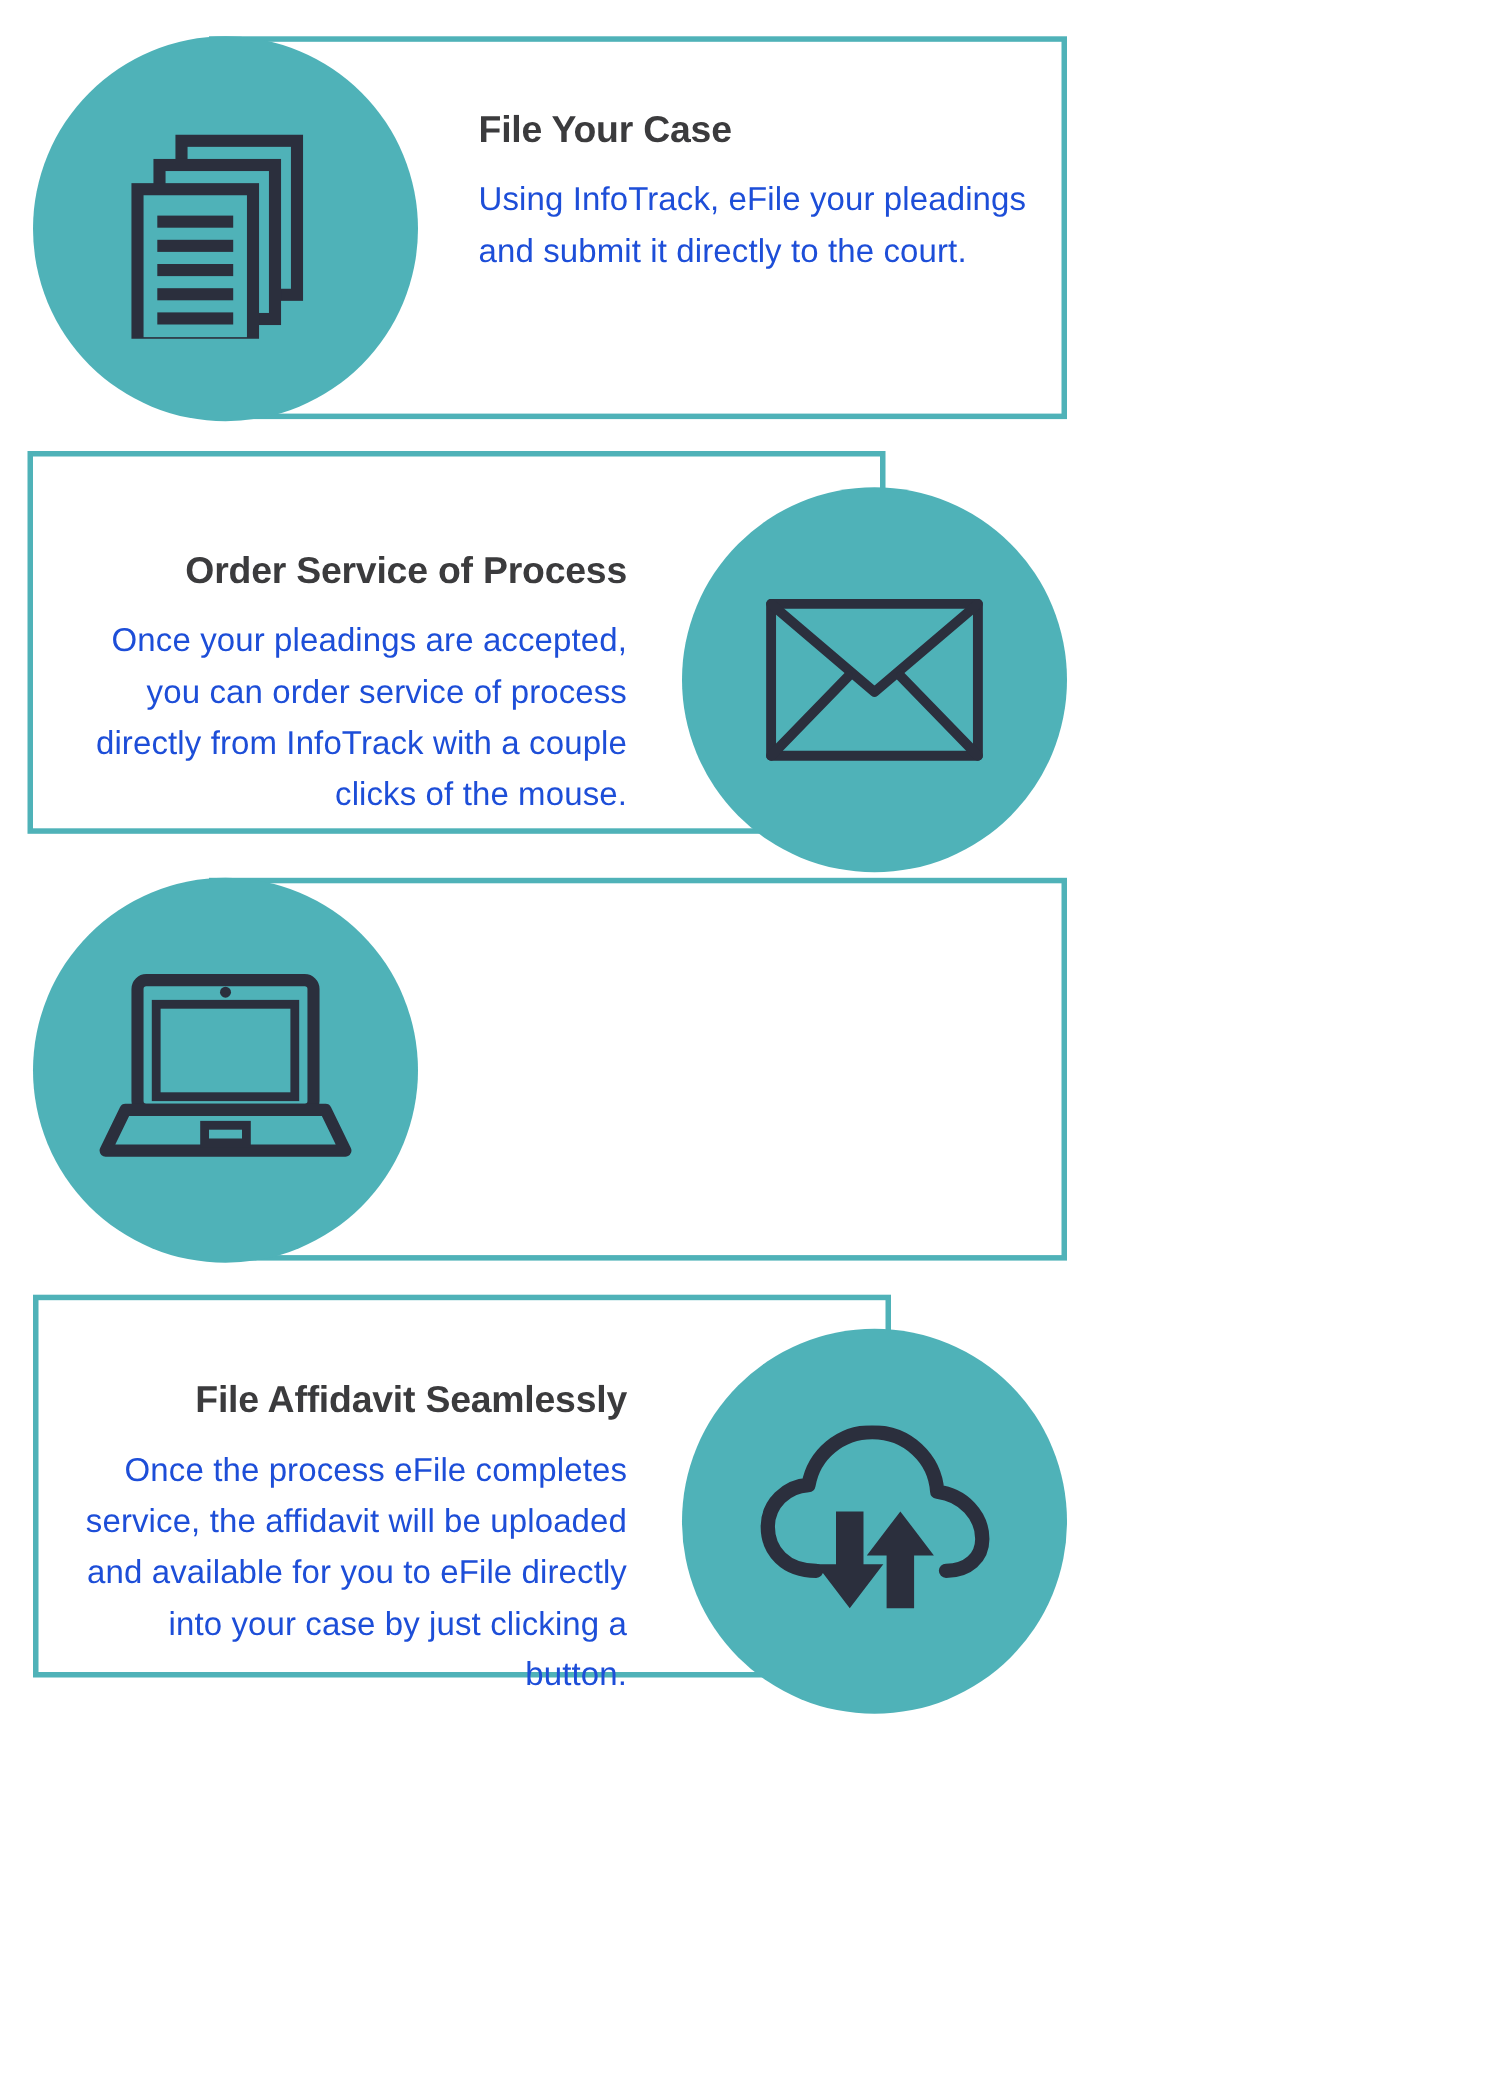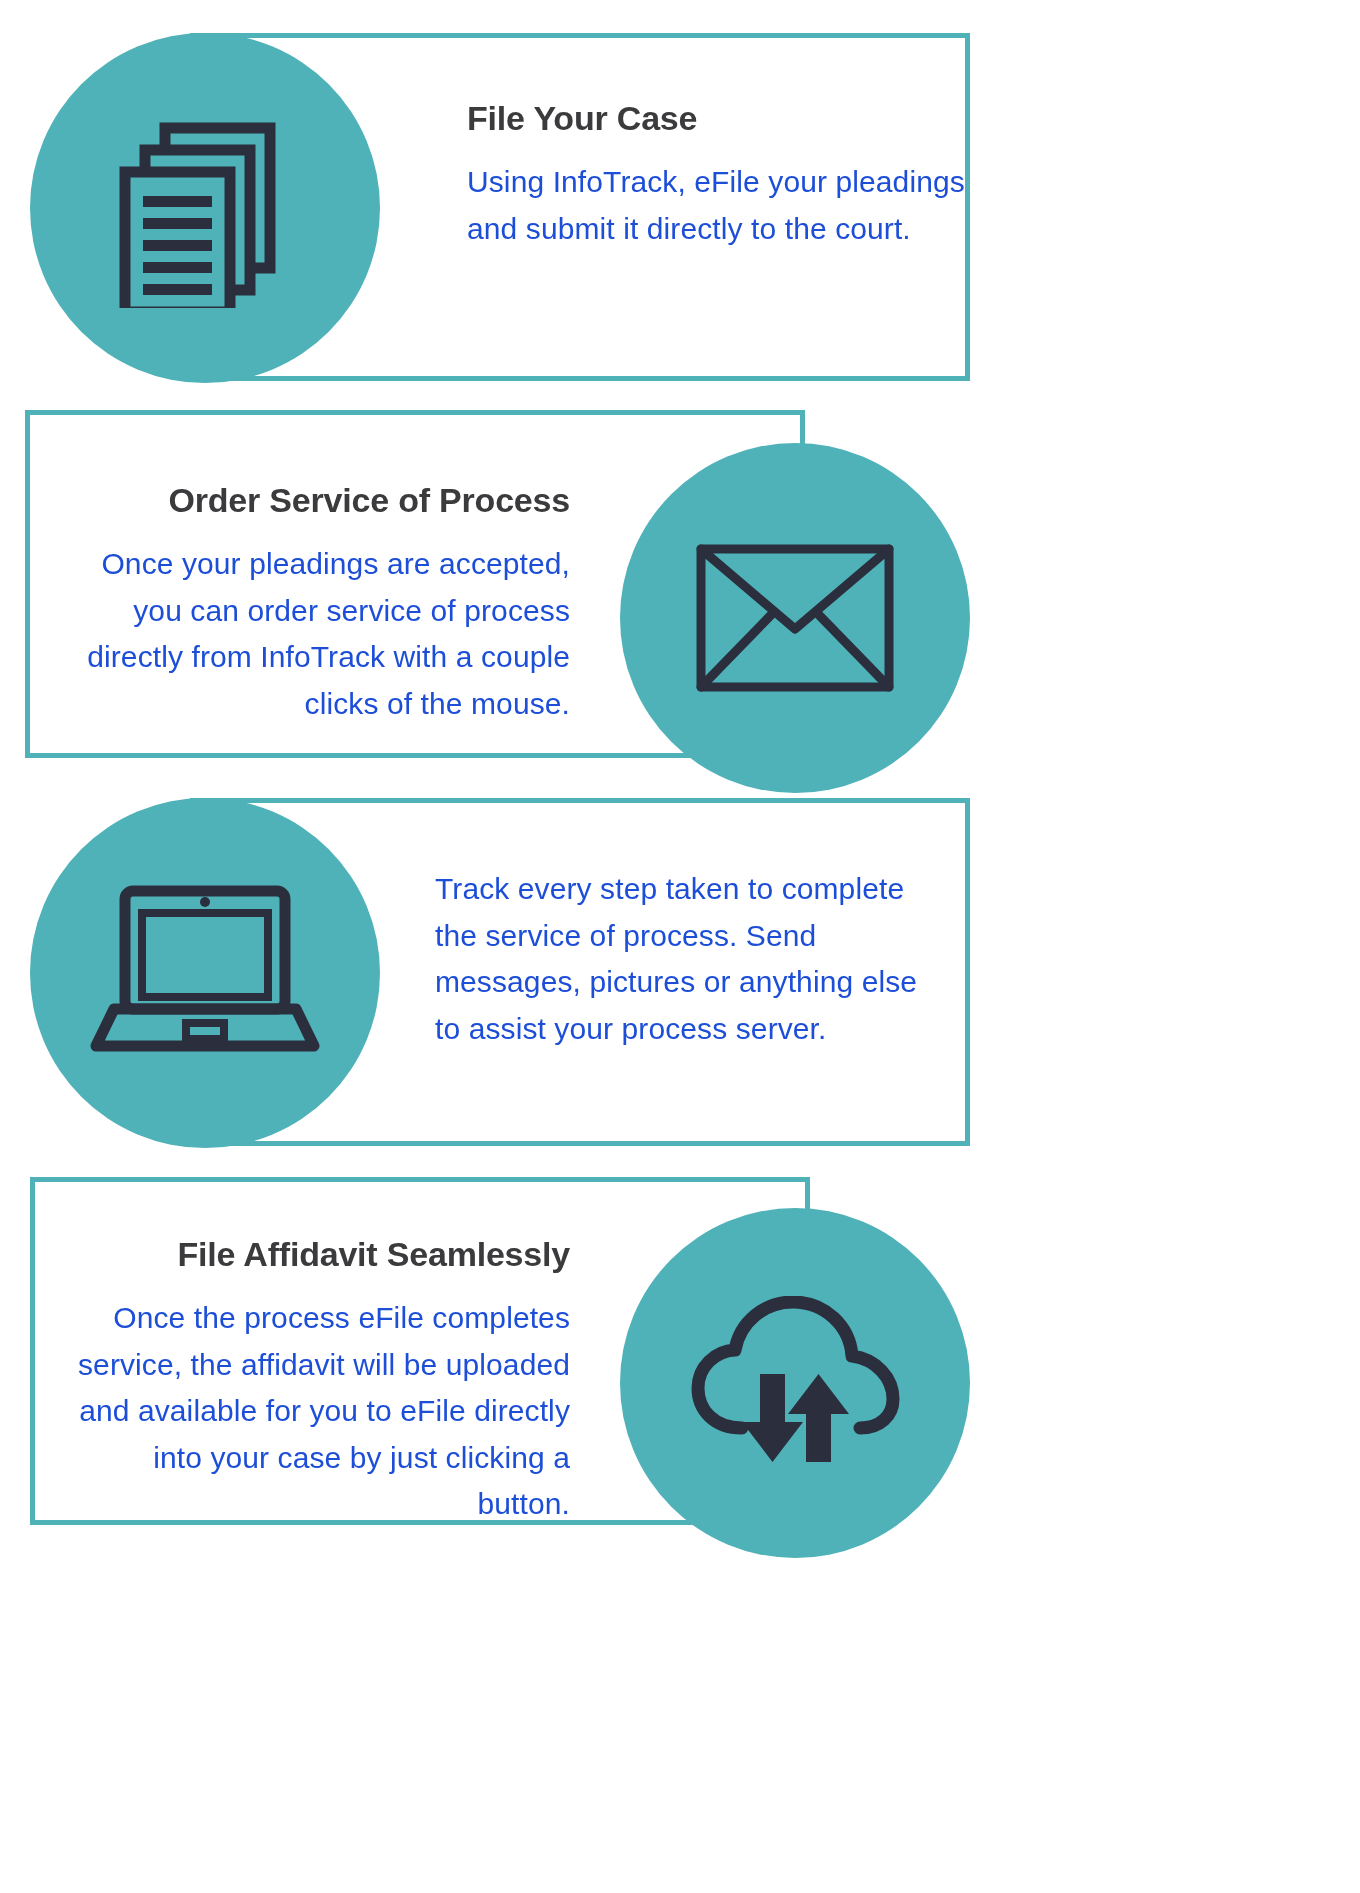--- a/index.html
+++ b/index.html
@@ -60,28 +60,28 @@
 
   .step-body {
     font-size: 30px;
     color: #1d4ed8;
     line-height: 1.55;
     margin: 0;
     letter-spacing: 0.1px;
   }
 
   .align-left  { text-align: left; }
-  .align-right { text-align: right; }
+  .align-right { text-align: right; margin-top: 19px; }
 
   .icon-svg { display: block; }
 
   
   #step-1 .frame  { left: 190px; top: 33px;  width: 780px;  height: 348px; }
   #step-1 .circle { left: 30px;  top: 33px;  width: 350px;  height: 350px; }
-  #step-1 .text-block { left: 435px; top: 100px; width: 500px; margin-left: 32px; }
+  #step-1 .text-block { left: 435px; top: 100px; width: 500px; }
 
   
   #step-2 .frame  { left: 25px;  top: 410px; width: 780px;  height: 348px; }
   #step-2 .circle { left: 620px; top: 443px; width: 350px;  height: 350px; }
   #step-2 .text-block { left: 60px; top: 482px; width: 510px; }
 
   
   #step-3 .frame  { left: 190px; top: 798px; width: 780px;  height: 348px; }
   #step-3 .circle { left: 30px;  top: 798px; width: 350px;  height: 350px; }
   #step-3 .text-block { left: 435px; top: 866px; width: 500px; }
@@ -152,21 +152,20 @@
 
         <circle cx="115" cy="19" r="5" fill="#2b2f3d"></circle>
 
         <path d="M24 126 L206 126 L224 163 L6 163 Z" fill="none" stroke="#2b2f3d" stroke-width="11" stroke-linejoin="round"></path>
 
         <rect x="96" y="140" width="38" height="16" fill="none" stroke="#2b2f3d" stroke-width="8"></rect>
       </svg>
     </div>
 
     <div class="text-block align-left">
-      <p class="step-body">Track every step taken to complete the service of process. Send messages, pictures or anything else to assist your process server.</p>
     </div>
   </section>
 
   <section class="step" id="step-4">
     <div class="frame"></div>
 
     <div class="circle">
       <svg class="icon-svg" width="215" height="175" viewBox="0 0 215 175">
 
         <path d="M54 132

